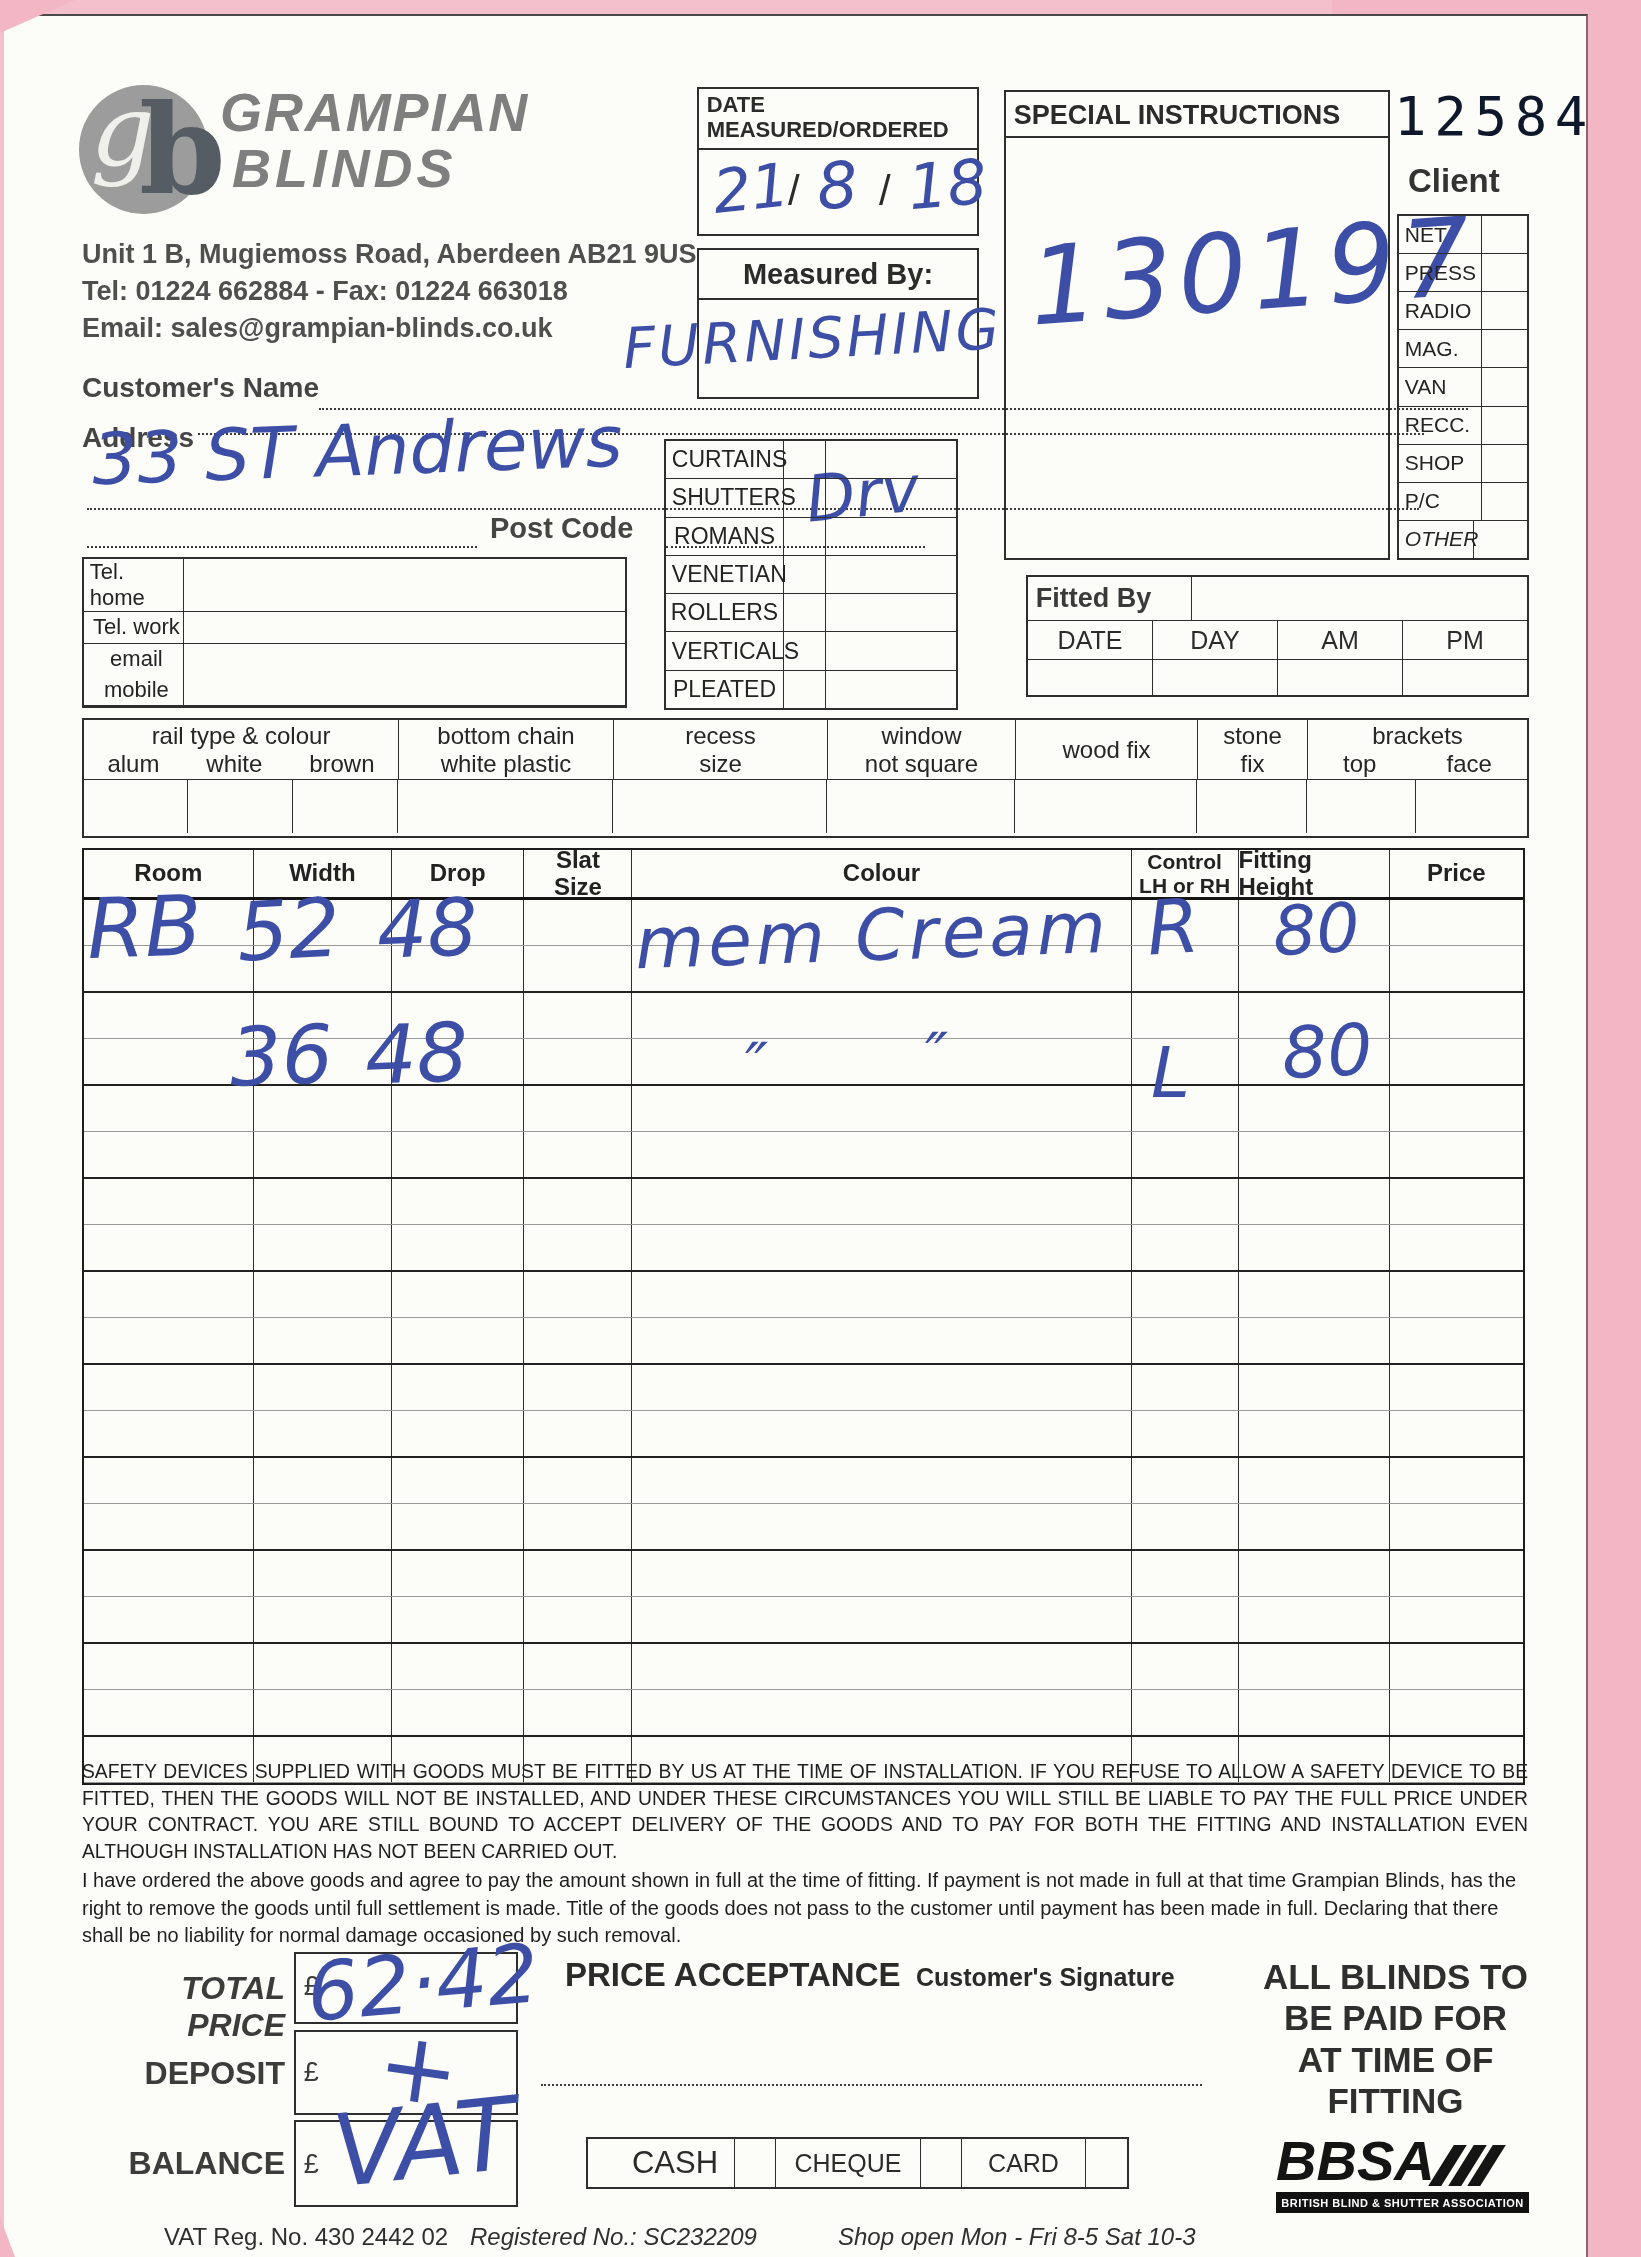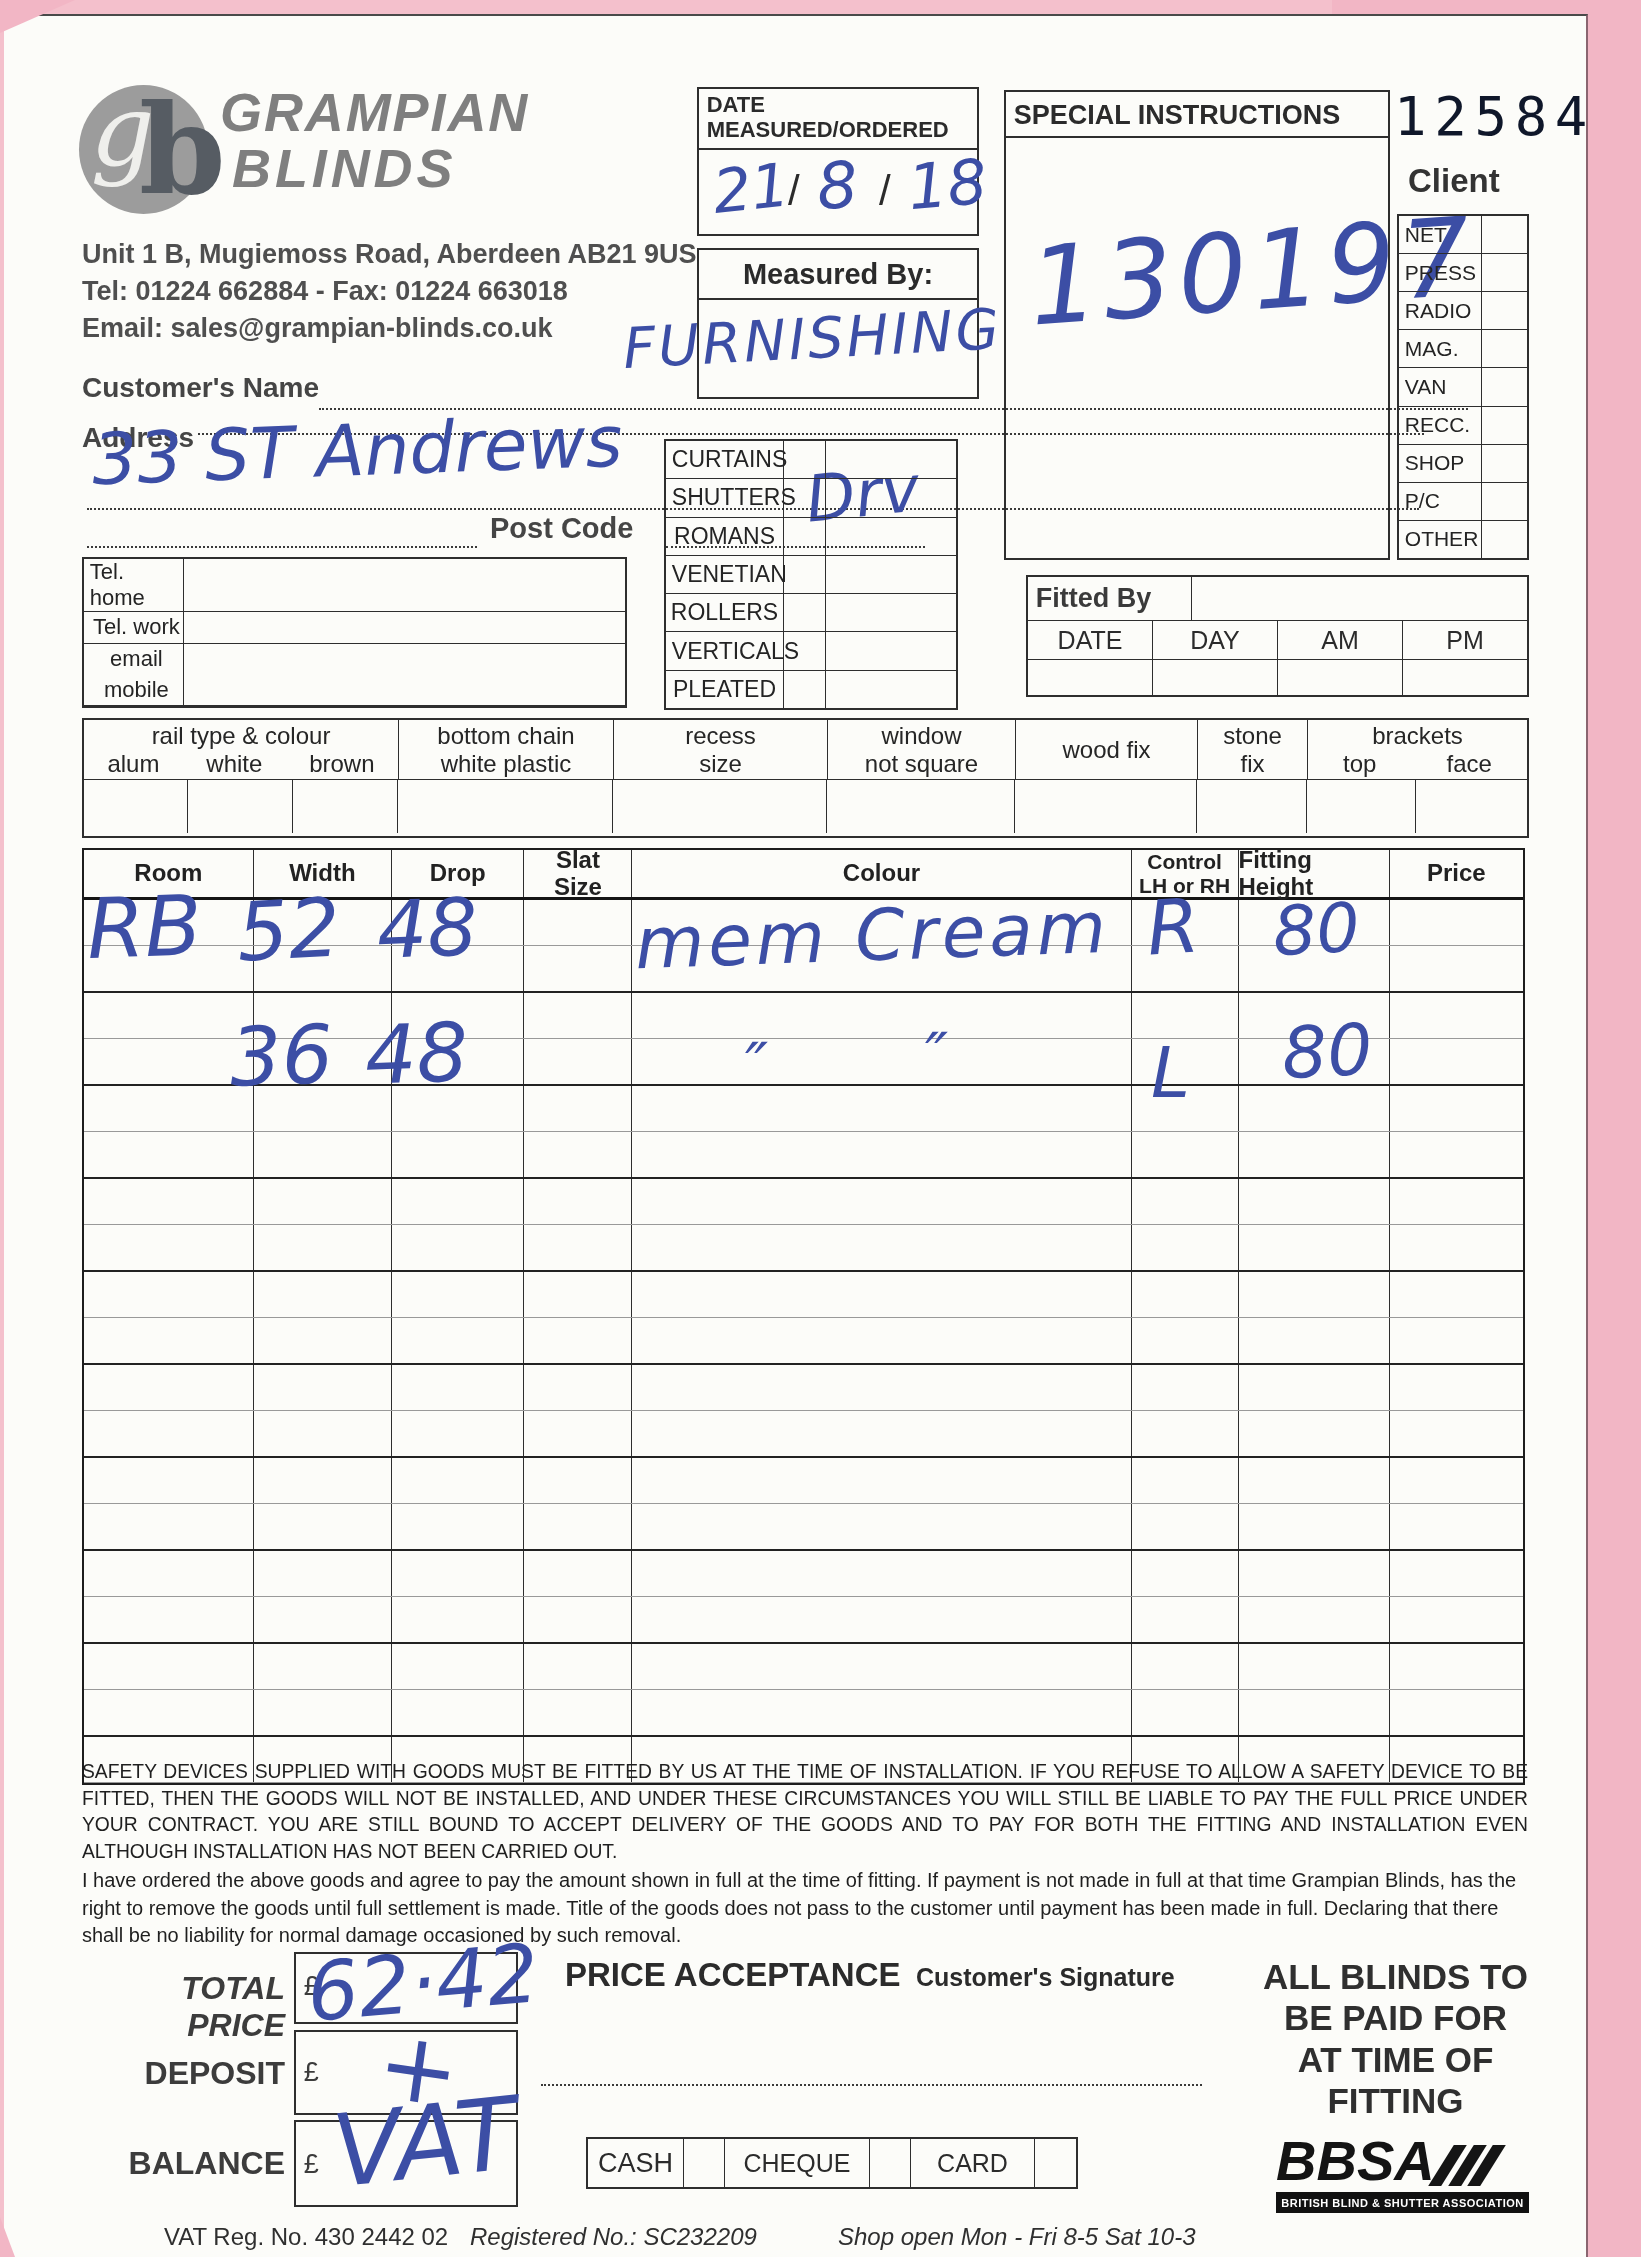--- a/index.html
+++ b/index.html
@@ -115,21 +115,21 @@
       </div>
     <div class="row" style="flex:1;border-bottom:1.9px solid #2e2e2e;">
         <div class="cell vline listlabel" style="width:83px;">SHOP</div>
         <div class="cell" style="flex:1;"></div>
       </div>
     <div class="row" style="flex:1;border-bottom:1.9px solid #2e2e2e;">
         <div class="cell vline listlabel" style="width:83px;">P/C</div>
         <div class="cell" style="flex:1;"></div>
       </div>
     <div class="row" style="flex:1;">
-        <div class="cell vline listlabel" style="width:83px;">OTHER</div>
+        <div class="cell vline listlabel" style="width:75px;font-style:italic;">OTHER</div>
         <div class="cell" style="flex:1;"></div>
       </div>
   </div>
 
   <div class="abs b" style="left:82px;top:372px;font-size:28px;color:#454545;">Customer's Name</div>
   <div class="abs dots" style="left:319px;top:371px;width:1149px;height:37px;"></div>
   <span class="hw" style="left:623px;top:311px;font-size:56px;letter-spacing:2.9px;transform:rotate(-3deg);">FURNISHING</span>
 
   <div class="abs b" style="left:82px;top:422px;font-size:28px;color:#454545;">Address</div>
   <div class="abs dots" style="left:198px;top:406px;width:1226px;height:27px;"></div>
@@ -529,21 +529,21 @@
   </div>
   <span class="hw" style="left:333px;top:2093px;font-size:100px;transform:rotate(-6deg);">VAT</span>
 
   <div class="abs" style="left:565px;top:1956px;display:flex;align-items:baseline;">
     <span class="b" style="font-size:33px;">PRICE ACCEPTANCE</span>
     <span class="b" style="font-size:25px;margin-left:15.4px;">Customer's Signature</span>
   </div>
   <div class="abs dots" style="left:541px;top:2057px;width:661px;height:27px;"></div>
 
   <div class="abs box row" style="left:586px;top:2137px;height:52px;">
-    <div class="cell vline" style="width:96px;display:flex;align-items:center;justify-content:center;font-size:27px;">CASH</div>
+    <div class="cell vline" style="width:119px;display:flex;align-items:center;justify-content:center;font-size:31px;margin-left:28px;">CASH</div>
     <div class="cell vline" style="width:41px;"></div>
     <div class="cell vline" style="width:145px;display:flex;align-items:center;justify-content:center;font-size:25px;">CHEQUE</div>
     <div class="cell vline" style="width:41px;"></div>
     <div class="cell vline" style="width:124px;display:flex;align-items:center;justify-content:center;font-size:25px;">CARD</div>
     <div class="cell" style="width:41px;"></div>
   </div>
 
   <div class="abs b" style="left:1246px;top:1956px;width:299px;text-align:center;font-size:35px;line-height:1.18;color:#2f2f2f;">
     <div>ALL BLINDS TO</div>
     <div>BE PAID FOR</div>

